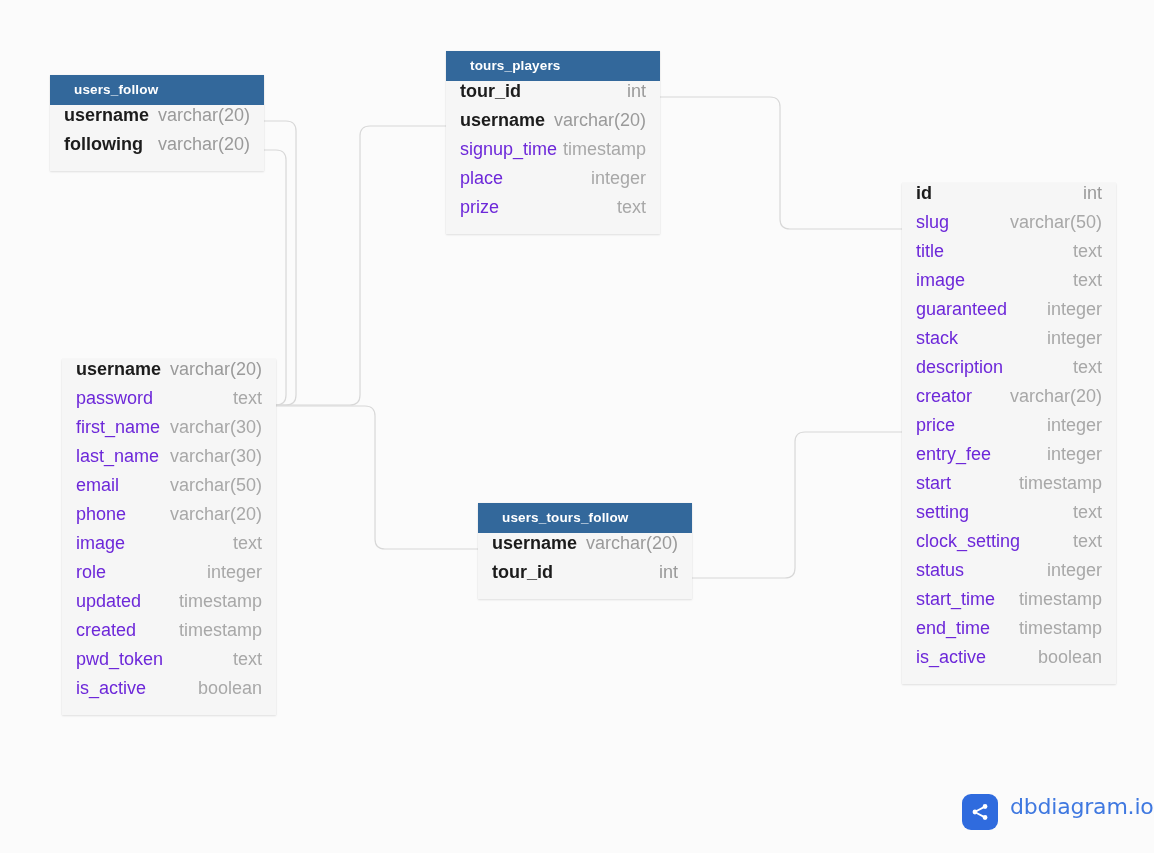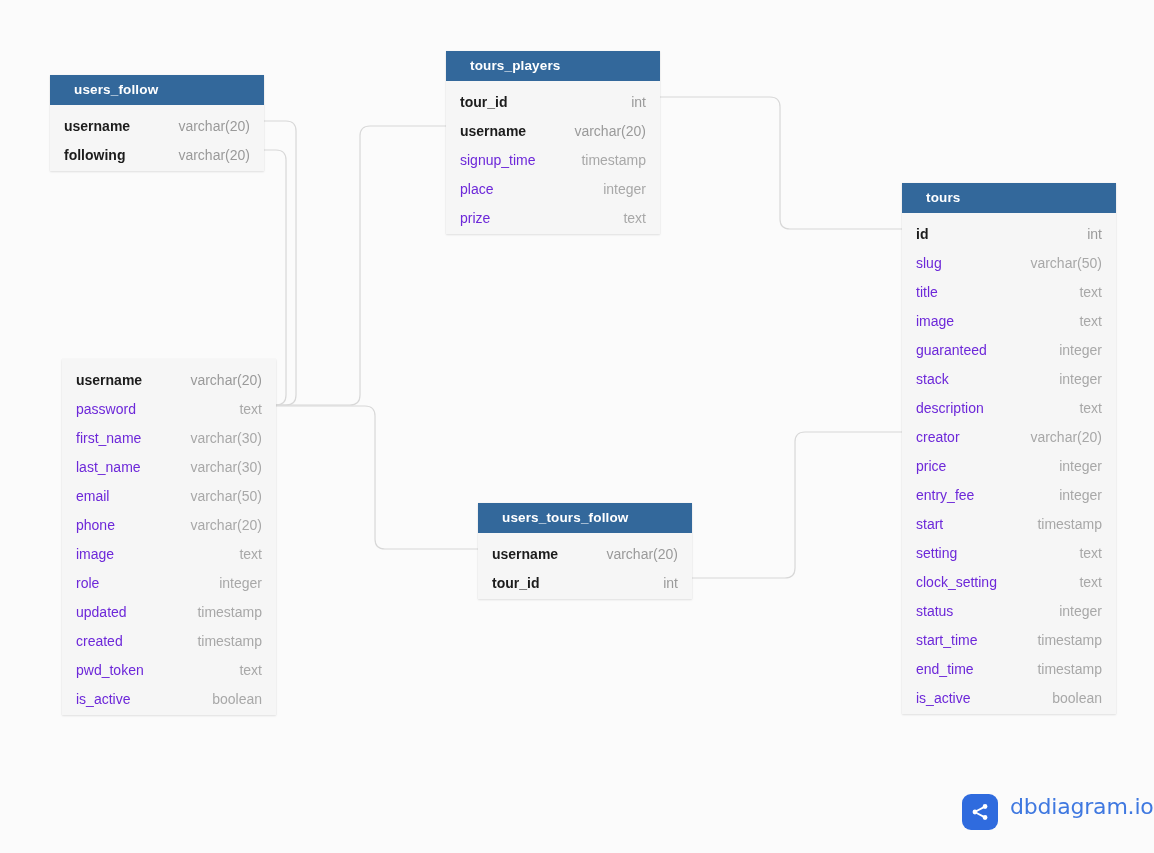--- a/index.html
+++ b/index.html
@@ -40,24 +40,24 @@
     line-height: 30px;
     padding: 0 24px;
     letter-spacing: 0.15px;
     white-space: nowrap;
     overflow: hidden;
   }
   .fields { padding: 0; }
   .field {
     height: 29px;
     display: flex;
-    align-items: flex-end;
+    align-items: flex-start;
     justify-content: space-between;
     padding: 0 14px;
-    font-size: 14px;
+    font-size: 18px;
     color: #7f7f7f;
     background: #f6f6f6;
     white-space: nowrap;
   }
   .field.pk .fname { color: #1c1c1c; font-weight: bold; }
   .field.pk .ftype { color: #9a9a9a; }
   .fname { color: #6d28d9; }
   .ftype { color: #a8a8a8; }
   .table-bottom { height: 8px; background: #f6f6f6; }
 
@@ -143,21 +143,20 @@
             <span class="ftype">integer</span>
           </div>
           <div class="field">
             <span class="fname">prize</span>
             <span class="ftype">text</span>
           </div>
         </div>
         <div class="table-bottom"></div>
       </div>
       <div class="table" style="left: 902px; top: 183px;">
-        <div class="table-header">tours</div>
         <div class="fields">
           <div class="field pk">
             <span class="fname">id</span>
             <span class="ftype">int</span>
           </div>
           <div class="field">
             <span class="fname">slug</span>
             <span class="ftype">varchar(50)</span>
           </div>
           <div class="field">

